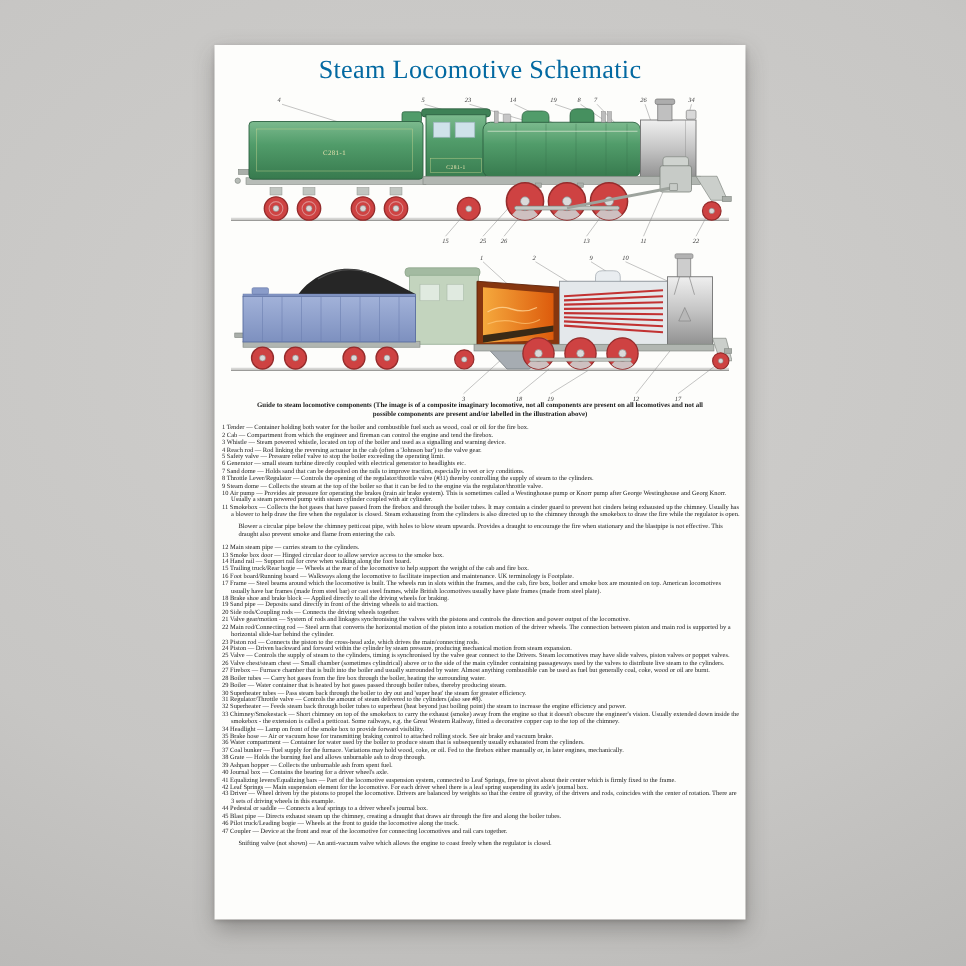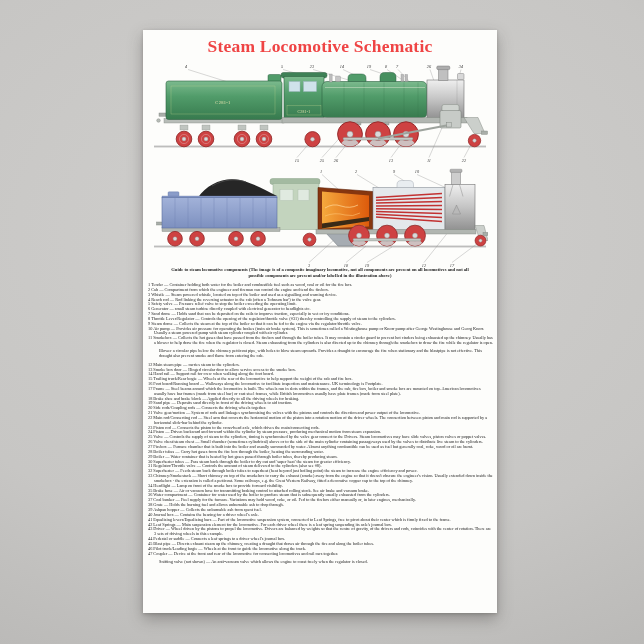--- a/index.html
+++ b/index.html
@@ -3,21 +3,21 @@
 <meta charset="utf-8">
 <style>
   html,body{margin:0;padding:0;width:644px;height:644px;overflow:hidden;
     font-family:"Liberation Serif","DejaVu Serif",serif;}
   body{background:radial-gradient(130% 95% at 48% 36%, #d0cfcd 0%, #c7c6c4 52%, #b0afad 100%);}
   .wall{position:absolute;inset:0;}
   .poster{position:absolute;left:143px;top:30px;width:354px;height:583px;
     background:#fdfdfb;
     box-shadow:0 6px 14px rgba(55,52,48,.35),0 1px 3px rgba(55,52,48,.25);}
   .title{position:absolute;top:7px;left:0;right:0;margin:0;text-align:center;
-    font-size:17.5px;font-weight:700;letter-spacing:.2px;color:#ef4444;line-height:1.1;}
+    font-size:17.5px;font-weight:400;letter-spacing:.2px;color:#0369a1;line-height:1.1;}
   .diagram{position:absolute;left:9px;width:336px;height:104px;}
   .d1{top:31px;}
   .d2{top:136px;}
   .caption{position:absolute;top:237px;left:27px;right:27px;text-align:center;
     font-size:4.6px;font-weight:700;line-height:1.3;color:#222;}
   .list{position:absolute;top:253px;left:5px;right:4px;font-size:4.3px;line-height:1.13;color:#1c1c1c;}
   .list .row{margin:0;padding-left:6px;text-indent:-6px;}
   .list .row.note{padding-left:11px;text-indent:0;margin:3.5px 0;}
   .nums text{font:italic 4.3px "Liberation Serif",serif;fill:#3c3c3c;text-anchor:middle;}
   .mark{font-size:4.5px;fill:#e6e2ae;text-anchor:middle;letter-spacing:.3px;}

